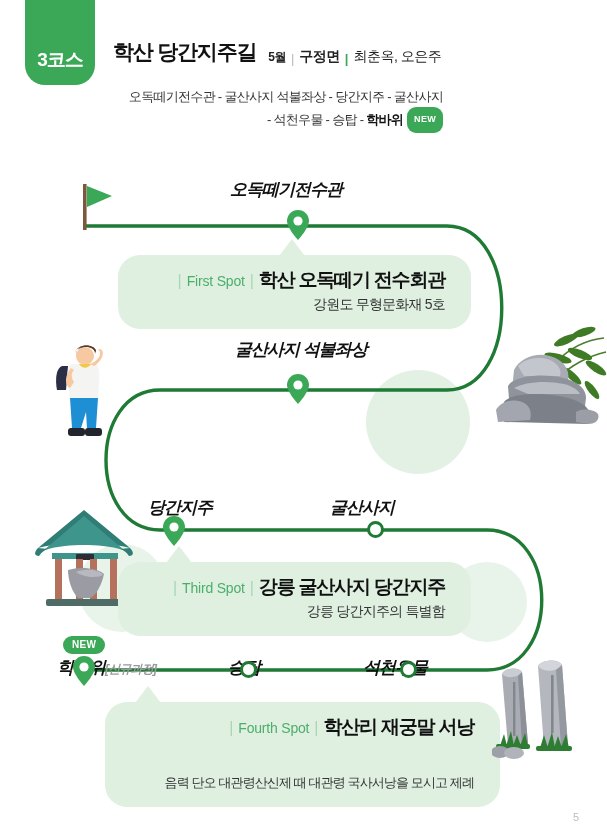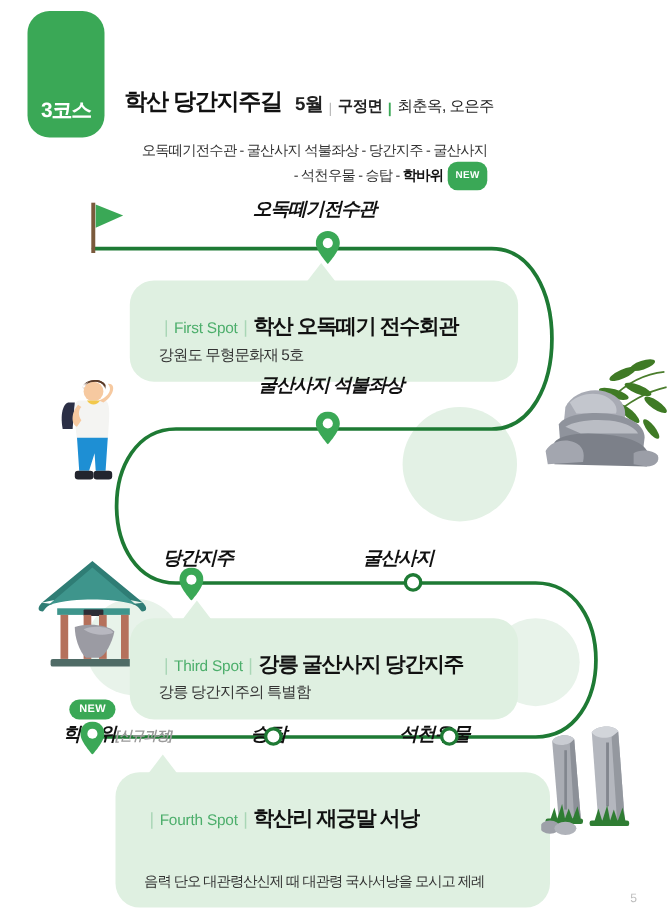--- a/index.html
+++ b/index.html
@@ -5,41 +5,41 @@
   * { box-sizing: border-box; margin: 0; padding: 0; }
   html, body { background: #ffffff; }
   body {
     width: 607px; height: 827px;
     position: relative; overflow: hidden;
     font-family: "Liberation Sans", "DejaVu Sans", sans-serif;
     color: #1a1a1a;
   }
 
   
-  #header { position: absolute; left: 0; top: 0; width: 555px; height: 150px; margin-top: 40px; }
+  #header { position: absolute; left: 0; top: 0; width: 555px; height: 150px; }
 
   #course-badge {
     position: absolute; left: 25px; top: -30px;
     width: 70px; height: 115px;
     background: #3aa856;
     border-radius: 20px;
     display: flex; align-items: flex-end; justify-content: center;
     padding-bottom: 12px;
   }
   #course-badge span {
     color: #fff; font-size: 19px; font-weight: bold; letter-spacing: -1px;
   }
 
   #title-row {
     position: absolute; left: 113px; top: 38px;
     display: flex; align-items: flex-end; gap: 0px;
     white-space: nowrap;
   }
   #title-main { font-size: 21px; font-weight: bold; letter-spacing: -1.2px; color: #111; }
-  .t-month { font-size: 17px; font-weight: bold; color: #222; margin-left: 12px; letter-spacing: -0.5px;}
+  .t-month { font-size: 12px; font-weight: bold; color: #222; margin-left: 12px; letter-spacing: -0.5px;}
   .sep-gray { color: #b8b8b8; font-size: 13px; margin: 0 5px; font-weight: normal;}
   .t-region { font-size: 14px; font-weight: bold; color: #222; letter-spacing: -0.5px;}
   .sep-green { color: #3aa856; font-size: 13px; margin: 0 5px; font-weight: bold;}
   .t-people { font-size: 14px; font-weight: normal; color: #222; letter-spacing: -0.5px;}
 
   #subtitle {
     position: absolute; left: 113px; top: 86px;
     width: 330px;
     font-size: 13px; line-height: 21px; color: #333; letter-spacing: -0.7px; text-align: right;
   }
@@ -71,22 +71,22 @@
     position: absolute; width: 17px; height: 17px;
     border: 3px solid #1e7a34; border-radius: 50%;
     background: #fff;
   }
 
   
   .card {
     position: absolute;
     background: #dff0e1;
     border-radius: 22px;
-    padding: 32px 26px 15px;
-    text-align: left;
+    padding: 14px 26px 15px;
+    text-align: right;
   }
   .card .tail {
     position: absolute; top: -16px; width: 0; height: 0;
     border-left: 13px solid transparent;
     border-right: 13px solid transparent;
     border-bottom: 17px solid #dff0e1;
   }
   .card-line1 { white-space: nowrap; line-height: 1.15; }
   .spot-en {
     font-size: 14px; color: #4cae6b; font-weight: normal; letter-spacing: -0.2px;

